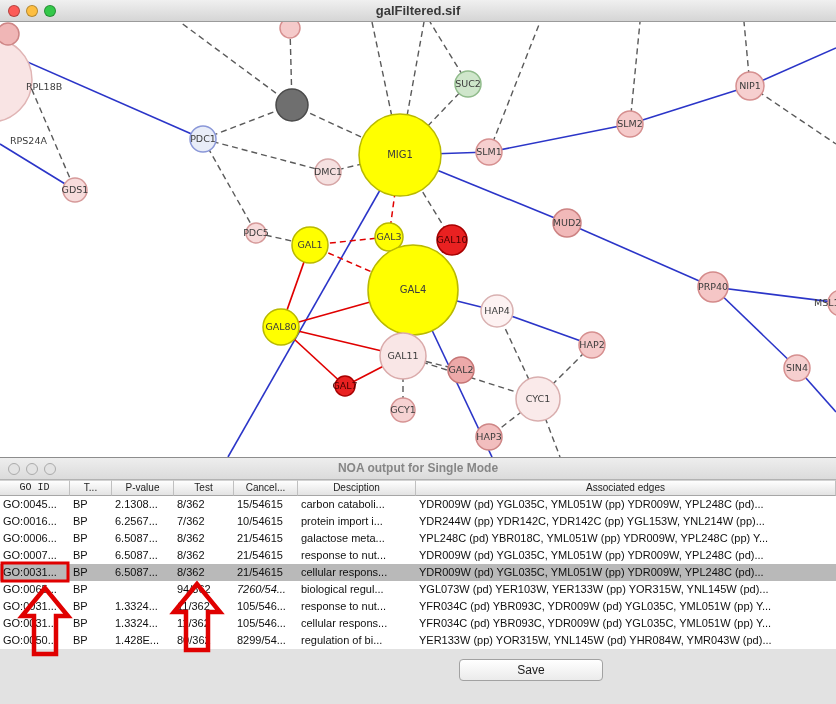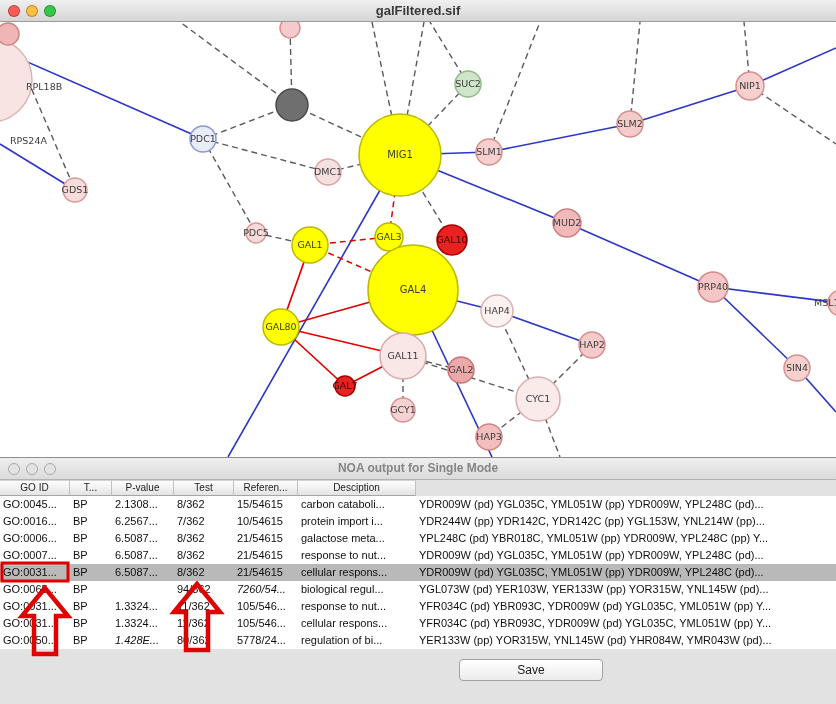--- a/index.html
+++ b/index.html
@@ -233,26 +233,27 @@
   </div>
 
   <div class="window-bottom">
     <div class="titlebar2">
       <span class="tl2" id="tl2-a"></span>
       <span class="tl2" id="tl2-b"></span>
       <span class="tl2" id="tl2-c"></span>
       <div class="win-title2">NOA output for Single Mode</div>
     </div>
     <div class="thead" id="thead">
-        <div class="hcell" style="width: 70px;">GO ID</div>
+        <div class="hcell" style="width: 70px; font-family: Liberation Mono, monospace;">GO ID</div>
         <div class="hcell" style="width: 42px;">T...</div>
         <div class="hcell" style="width: 62px;">P-value</div>
         <div class="hcell" style="width: 60px;">Test</div>
-        <div class="hcell" style="width: 64px;">Referen...</div>
+        <div class="hcell" style="width: 64px;">Cancel...</div>
         <div class="hcell" style="width: 118px;">Desciption</div>
+        <div class="hcell" style="width: 420px;">Associated edges</div>
       </div>
     <div class="tbody" id="tbody">
         <div class="trow">
           <div class="tcell" style="width: 70px;">GO:0045...</div>
           <div class="tcell" style="width: 42px;">BP</div>
           <div class="tcell" style="width: 62px;">2.1308...</div>
           <div class="tcell" style="width: 60px;">8/362</div>
           <div class="tcell" style="width: 64px;">15/54615</div>
           <div class="tcell" style="width: 118px;">carbon cataboli...</div>
           <div class="tcell" style="width: 420px;">YDR009W (pd) YGL035C, YML051W (pp) YDR009W, YPL248C (pd)...</div>
@@ -316,23 +317,23 @@
           <div class="tcell" style="width: 42px;">BP</div>
           <div class="tcell" style="width: 62px;">1.3324...</div>
           <div class="tcell" style="width: 60px;">11/362</div>
           <div class="tcell" style="width: 64px;">105/546...</div>
           <div class="tcell" style="width: 118px;">cellular respons...</div>
           <div class="tcell" style="width: 420px;">YFR034C (pd) YBR093C, YDR009W (pd) YGL035C, YML051W (pp) Y...</div>
         </div>
         <div class="trow">
           <div class="tcell" style="width: 70px;">GO:0050...</div>
           <div class="tcell" style="width: 42px;">BP</div>
-          <div class="tcell" style="width: 62px; font-style: italic;">1.428E...</div>
+          <div class="tcell" style="width: 62px;">1.428E...</div>
           <div class="tcell" style="width: 60px;">80/362</div>
-          <div class="tcell" style="width: 64px;">5778/24...</div>
+          <div class="tcell" style="width: 64px;">8299/54...</div>
           <div class="tcell" style="width: 118px;">regulation of bi...</div>
           <div class="tcell" style="width: 420px;">YER133W (pp) YOR315W, YNL145W (pd) YHR084W, YMR043W (pd)...</div>
         </div>
       </div>
     <button class="btn" id="save-btn">Save</button>
   </div>
 
   <svg class="anno-svg" width="836" height="704" viewBox="0 0 836 704">
     <rect class="anno" x="2" y="563" width="66" height="18" fill="none" stroke-width="3" stroke="#e00000"></rect>
     <polygon class="anno" fill="none" stroke-width="4.5" stroke-linejoin="miter" points="45,588 22,616 34,616 34,654 56,654 56,616 68,616" stroke="#e00000"></polygon>

